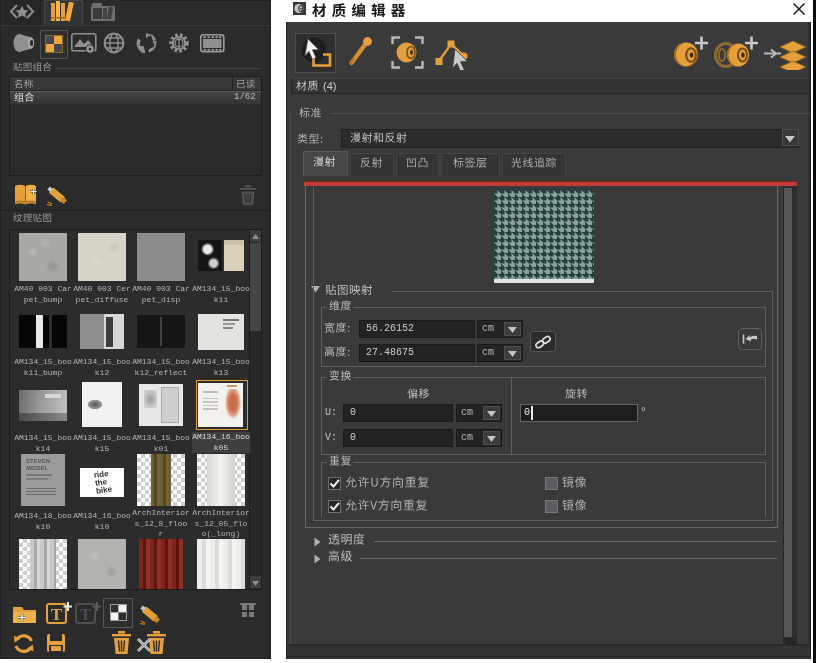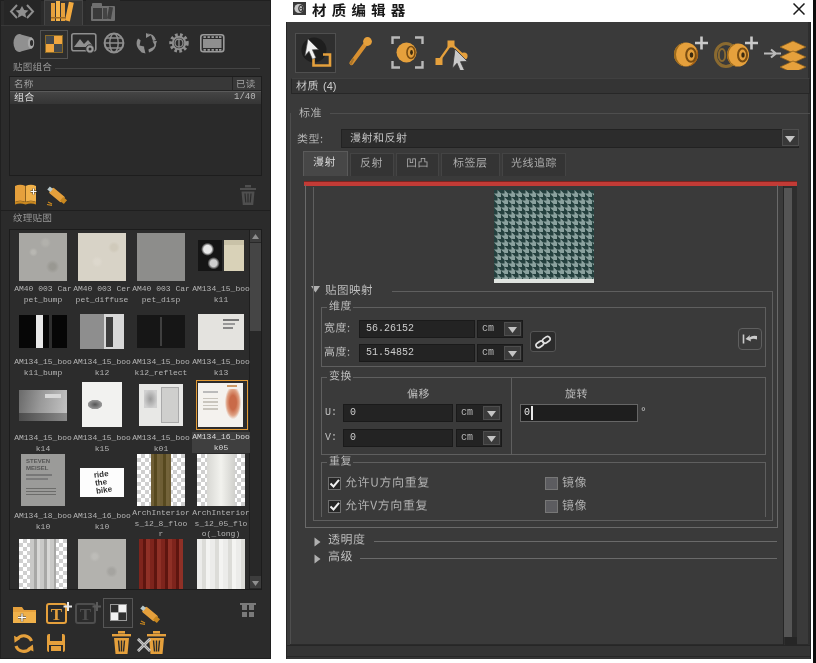--- a/index.html
+++ b/index.html
@@ -141,21 +141,21 @@
   </div>
 <div style="position:absolute;left:10px;top:91px;width:251px;height:13px;background:linear-gradient(#454545,#353535);border-top:1px solid #5a5a5a;"></div>
 <div style="position:absolute;left:14px;top:92px;width:23px;height:13px">
     <svg style="position:absolute;left:0;top:0;" width="20.6" height="11.8" fill="#e8e8e8">
       <g transform="translate(0 8.80) scale(0.010000 -0.010000)">
         <path transform="translate(0 0)" d="M48 58 63 -14C157 10 282 42 401 73L394 137C266 106 134 76 48 58ZM481 790V11H380V-58H959V11H872V790ZM553 11V207H798V11ZM553 466H798V274H553ZM553 535V721H798V535ZM66 423C81 430 105 437 242 454C194 388 150 335 130 315C97 278 71 253 49 249C58 231 69 197 73 182C94 194 129 204 401 259C400 274 400 302 402 321L182 281C265 370 346 480 415 591L355 628C334 591 311 555 288 520L143 504C207 590 269 701 318 809L250 840C205 719 126 588 102 555C79 521 60 497 42 493C50 473 62 438 66 423Z"></path>
         <path transform="translate(1030 0)" d="M517 843C415 688 230 554 40 479C61 462 82 433 94 413C146 436 198 463 248 494V444H753V511C805 478 859 449 916 422C927 446 950 473 969 490C810 557 668 640 551 764L583 809ZM277 513C362 569 441 636 506 710C582 630 662 567 749 513ZM196 324V-78H272V-22H738V-74H817V324ZM272 48V256H738V48Z"></path>
       </g>
     </svg>
   </div>
-<div style="position:absolute;left:234px;top:92px;font-family:'Liberation Mono',monospace;font-size:9px;color:#b8b8b8;line-height:11px;white-space:pre;">1/40</div>
+<div style="position:absolute;left:234px;top:92px;font-family:'Liberation Mono',monospace;font-size:9px;color:#b8b8b8;line-height:11px;white-space:pre;">1/62</div>
 <div style="position:absolute;left:13px;top:183px;width:26px;height:24px;">
     <svg style="display:block" width="26" height="24" viewBox="0 0 26 24">
       <path d="M2 3 Q7 0.5 12.5 3 L12.5 19 Q7 16.5 2 19 Z" fill="#e5a03c"></path>
       <path d="M23 3 Q18 0.5 12.5 3 L12.5 19 Q18 16.5 23 19 Z" fill="#f0b14a"></path>
       <path d="M12.5 3 v16" stroke="#8a5f1e" stroke-width="1"></path>
       <path d="M2 19 Q 7 17 12.5 19 Q18 17 23 19 L23 21.5 Q18 19.5 12.5 21.5 Q7 19.5 2 21.5 Z" fill="#c8871f"></path>
       <g stroke="#3a2a10" stroke-width="2">
         <path d="M17.5 8.5 h6 M20.5 5.5 v6"></path>
       </g>
       <g stroke="#fff" stroke-width="1.2">
@@ -665,21 +665,21 @@
 <div style="position:absolute;left:324px;top:346px;width:29px;height:14px">
     <svg style="position:absolute;left:0;top:0;" width="26.6" height="13.0" fill="#c0c0c0">
       <g transform="translate(0 9.68) scale(0.011000 -0.011000)">
         <path transform="translate(0 0)" d="M286 559H719V468H286ZM211 614V413H797V614ZM441 826 470 736H59V670H937V736H553C542 768 527 810 513 843ZM96 357V-79H168V294H830V-1C830 -12 825 -16 813 -16C801 -16 754 -17 711 -15C720 -31 731 -54 735 -72C799 -72 842 -72 869 -63C896 -53 905 -37 905 0V357ZM281 235V-21H352V29H706V235ZM352 179H638V85H352Z"></path>
         <path transform="translate(1045 0)" d="M386 644V557H225V495H386V329H775V495H937V557H775V644H701V557H458V644ZM701 495V389H458V495ZM757 203C713 151 651 110 579 78C508 111 450 153 408 203ZM239 265V203H369L335 189C376 133 431 86 497 47C403 17 298 -1 192 -10C203 -27 217 -56 222 -74C347 -60 469 -35 576 7C675 -37 792 -65 918 -80C927 -61 946 -31 962 -15C852 -5 749 15 660 46C748 93 821 157 867 243L820 268L807 265ZM473 827C487 801 502 769 513 741H126V468C126 319 119 105 37 -46C56 -52 89 -68 104 -80C188 78 201 309 201 469V670H948V741H598C586 773 566 813 548 845Z"></path>
         <path transform="translate(2091 0)" d="M139 390C175 390 205 418 205 460C205 501 175 530 139 530C102 530 73 501 73 460C73 418 102 390 139 390ZM139 -13C175 -13 205 15 205 56C205 98 175 126 139 126C102 126 73 98 73 56C73 15 102 -13 139 -13Z"></path>
       </g>
     </svg>
   </div>
 <div style="position:absolute;left:359px;top:344px;width:116px;height:18px;background:#232323;border:1px solid #1a1a1a;"></div>
-<div style="position:absolute;left:366px;top:347px;font-family:'Liberation Mono',monospace;font-size:10px;color:#cccccc;line-height:12px;white-space:pre;">51.54852</div>
+<div style="position:absolute;left:366px;top:347px;font-family:'Liberation Mono',monospace;font-size:10px;color:#cccccc;line-height:12px;white-space:pre;">27.48675</div>
 <div style="position:absolute;left:477px;top:344px;width:46px;height:18px;background:#232323;border:1px solid #1a1a1a;"></div>
 <div style="position:absolute;left:482px;top:347px;font-family:'Liberation Mono',monospace;font-size:10px;color:#b8b8b8;line-height:12px;white-space:pre;">cm</div>
 <div style="position:absolute;left:504px;top:346px;width:17px;height:14px;background:#3b3b3b;border:1px solid #4e4e4e;"></div>
 <div style="position:absolute;left:508px;top:351px;width:9px;height:6px;">
     <svg style="display:block" width="9" height="6" viewBox="0 0 9 6">
       <path d="M0 0 L9 0 L4.5 6 Z" fill="#c4c4c4"></path>
     </svg>
   </div>
 <div style="position:absolute;left:530px;top:331px;width:26px;height:21px;background:#2c2c2c;border:1px solid #555;border-radius:3px;"></div>
 <div style="position:absolute;left:534px;top:335px;width:18px;height:14px;">

